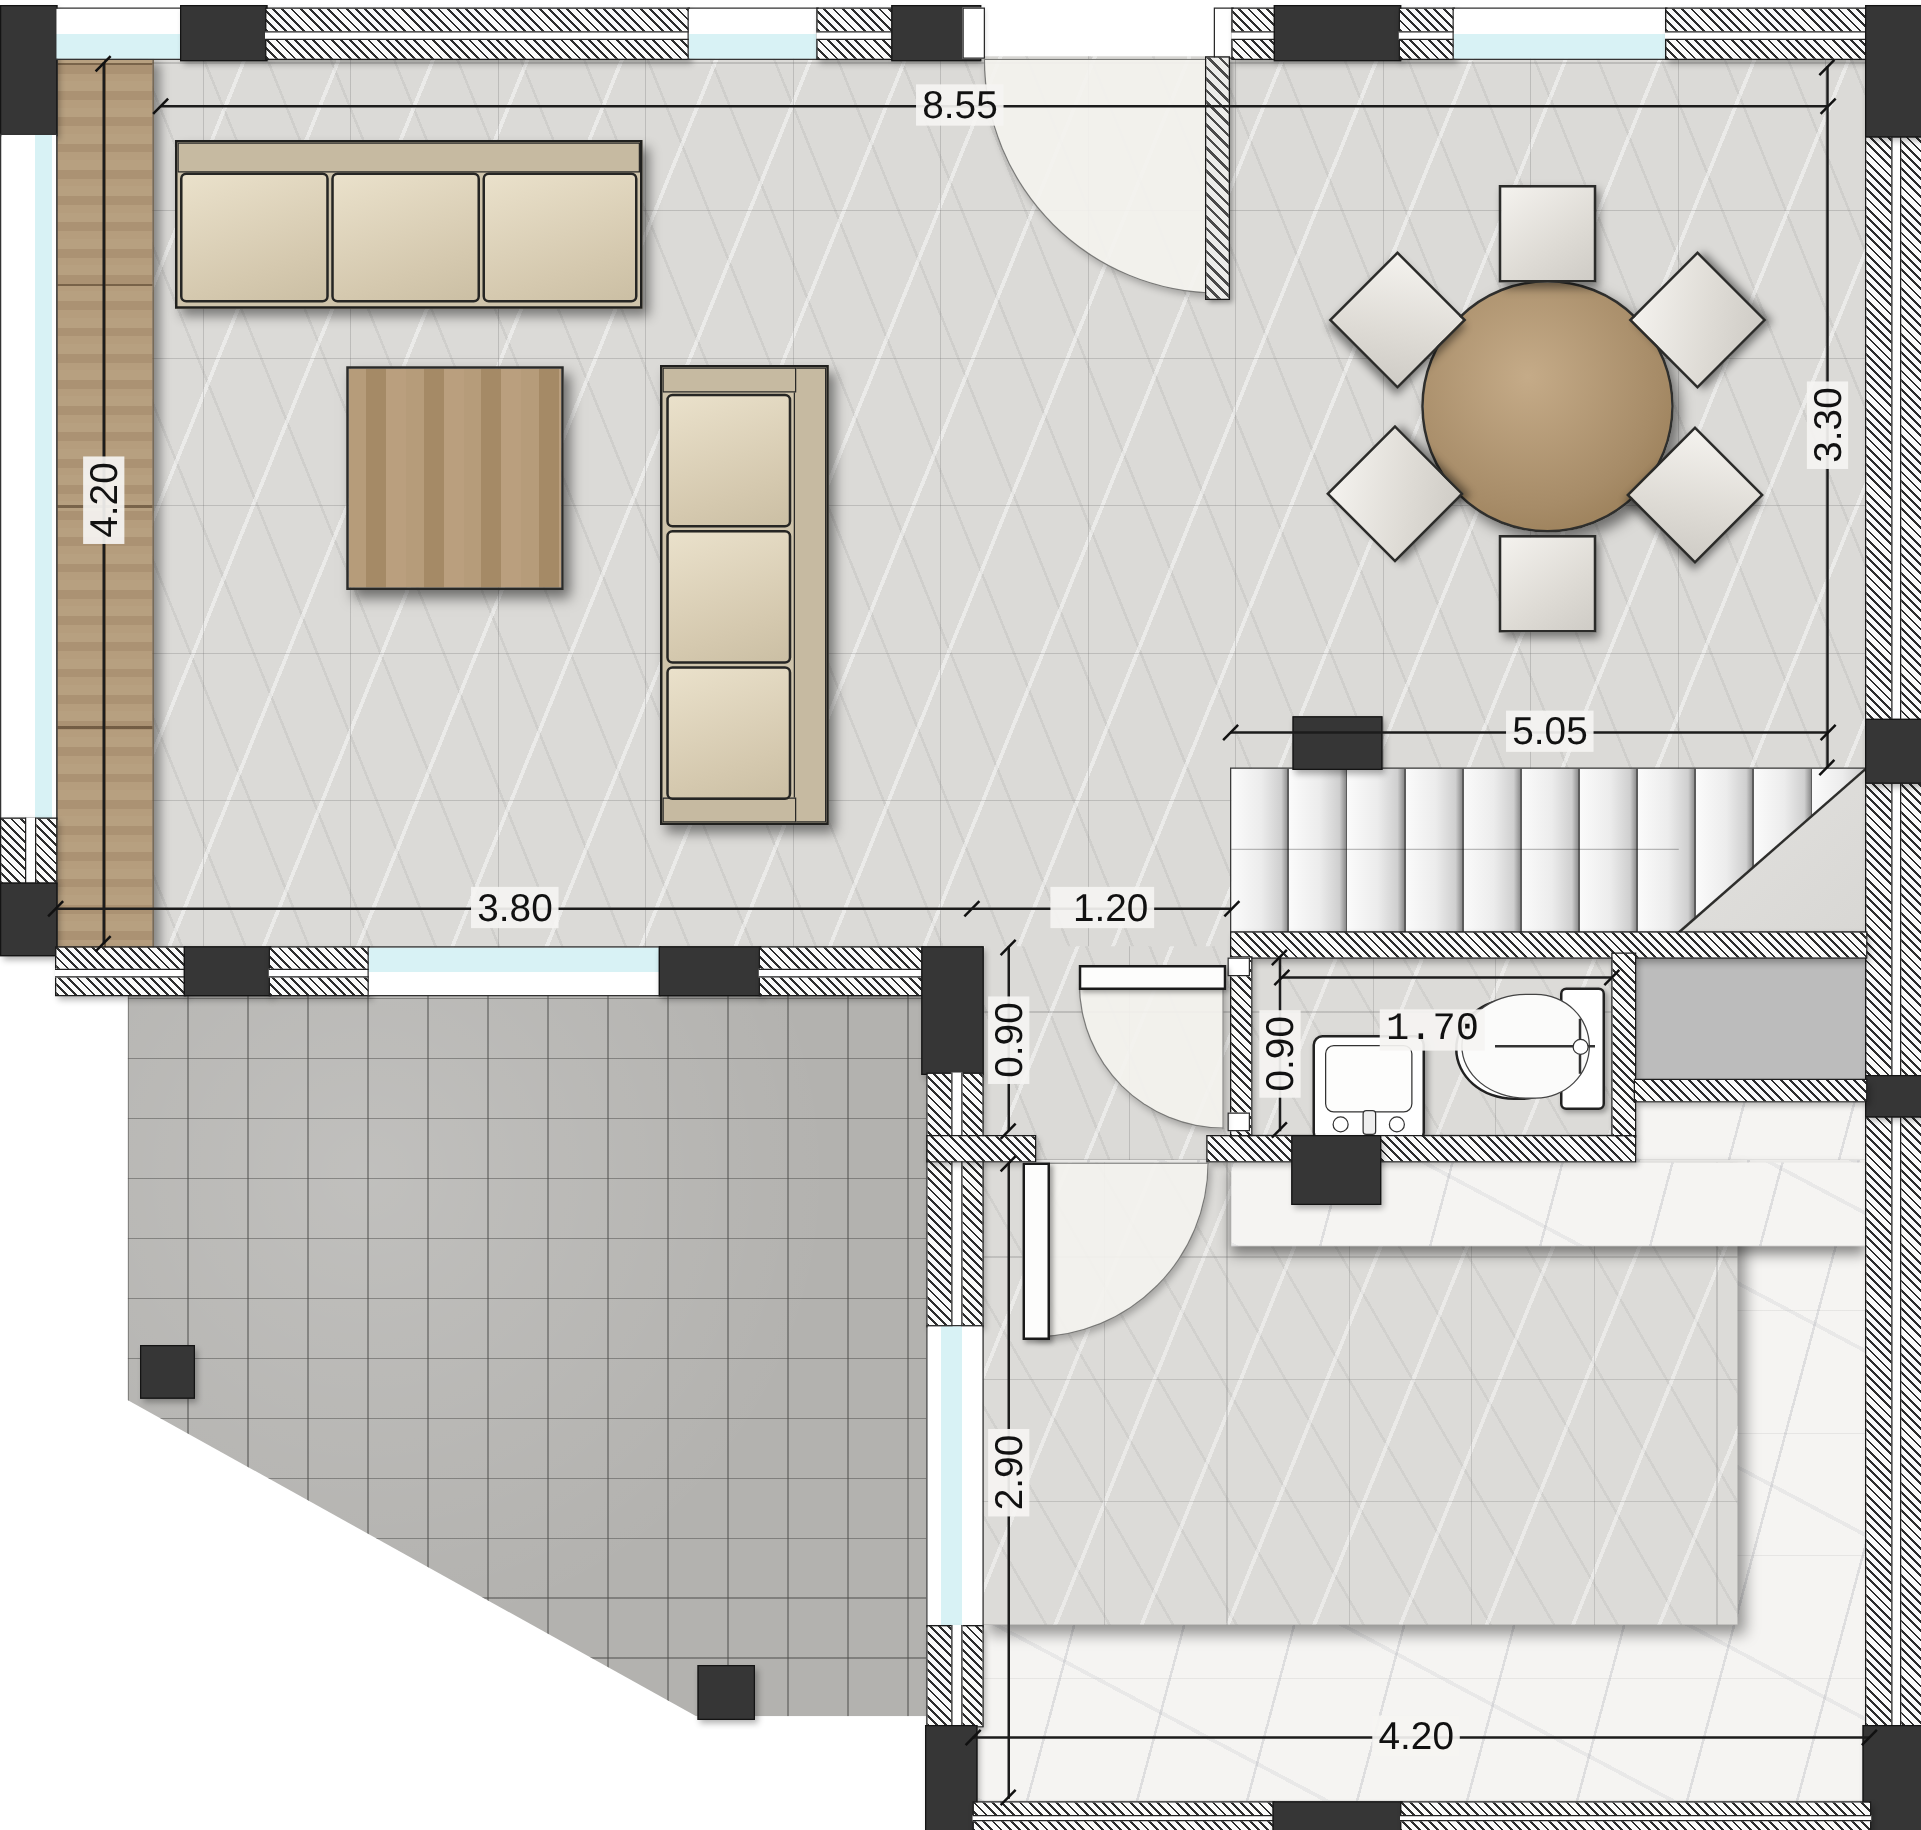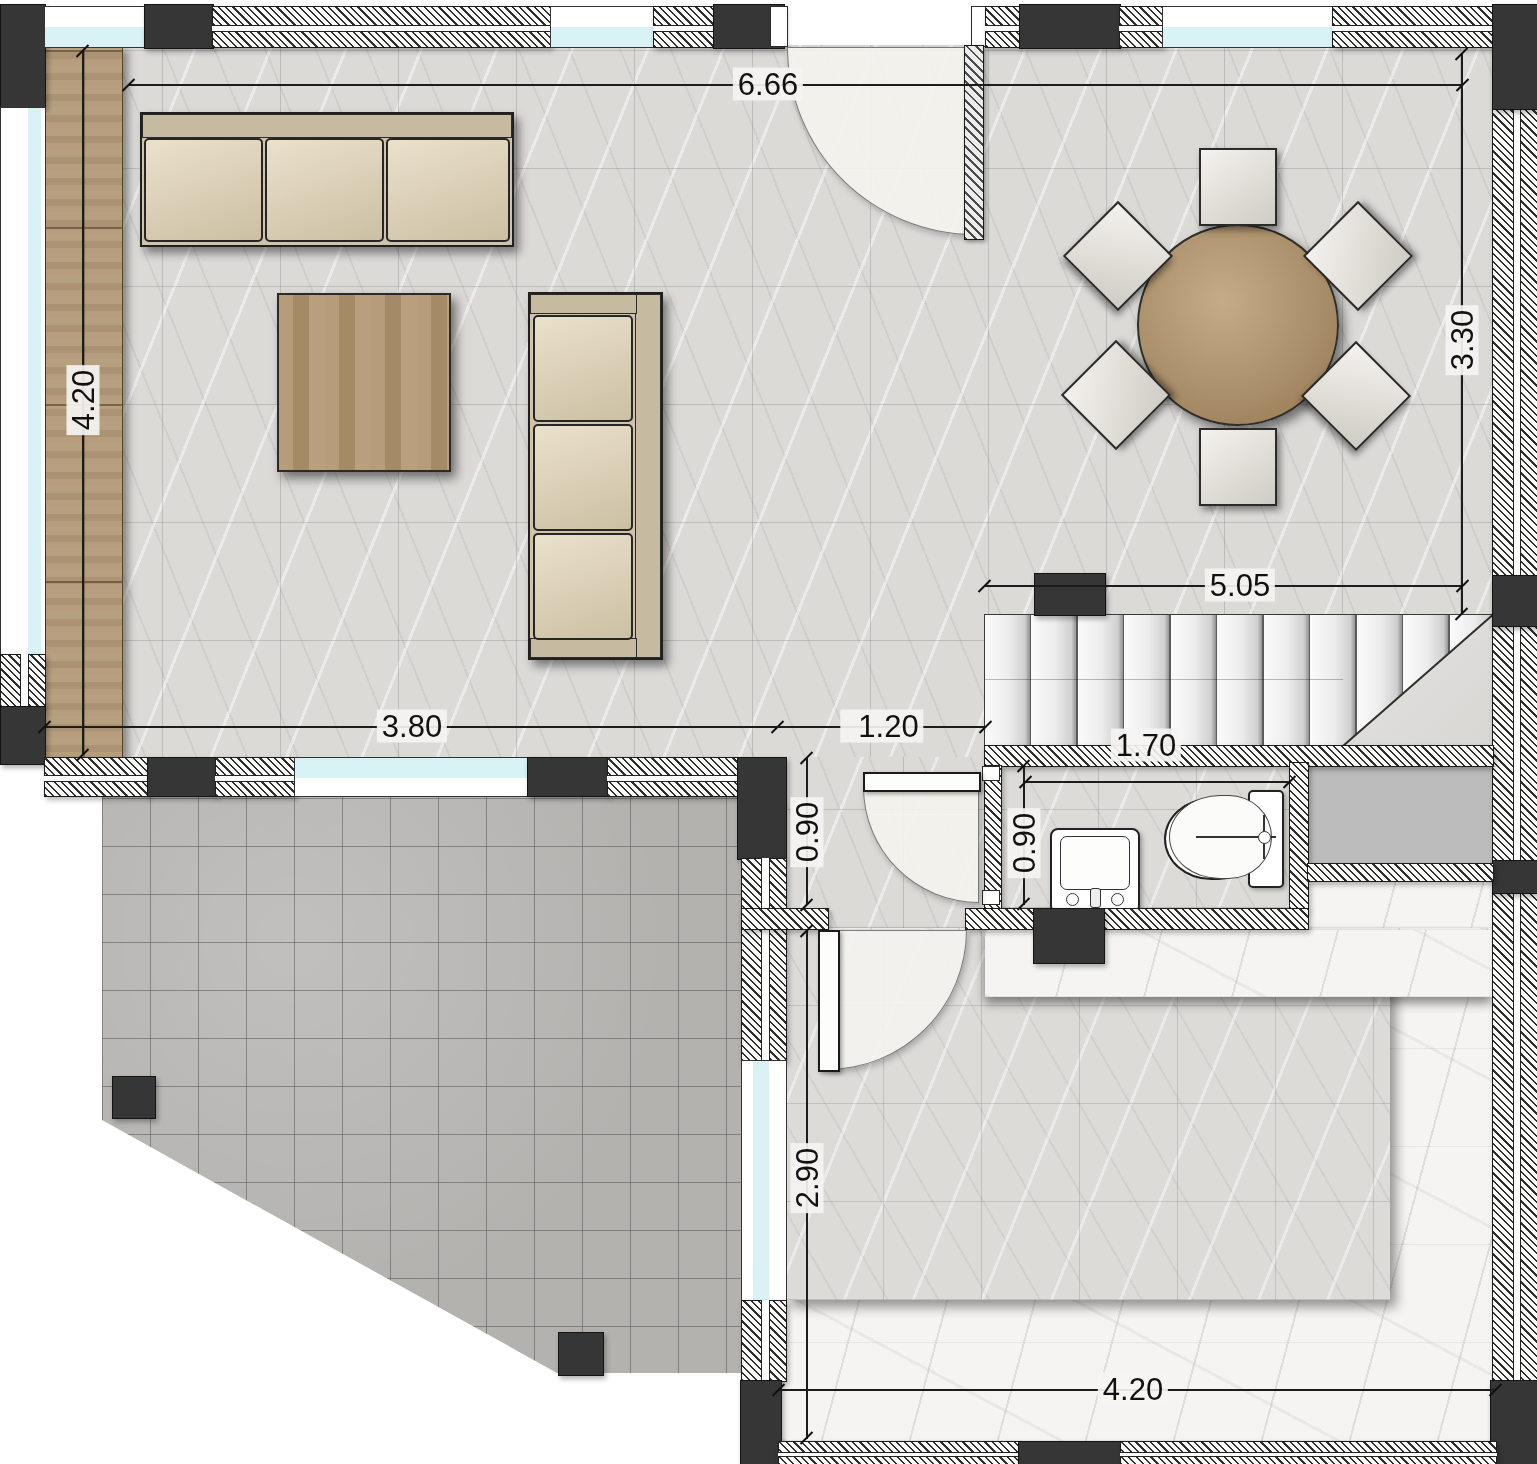--- a/index.html
+++ b/index.html
@@ -216,21 +216,21 @@
 
   <div class="abs arc arc-bl" style="left:863px;top:787px;width:114px;height:114px;"></div>
   <div class="abs leafW" style="left:863px;top:772px;width:114px;height:16px;"></div>
 
   <div class="abs arc arc-br" style="left:827px;top:930px;width:138px;height:138px;"></div>
   <div class="abs leafW" style="left:818px;top:930px;width:18px;height:138px;"></div>
 
   <div class="abs dln" style="left:128px;top:84px;width:1334px;height:2px;"></div>
   <div class="tk" style="left:120px;top:84px;"></div>
     <div class="tk" style="left:1454px;top:84px;"></div>
-  <div class="dlabel" style="left:768px;top:84px;">6.66</div>
+  <div class="dlabel" style="left:768px;top:84px;">8.55</div>
 
   <div class="abs dln" style="left:82px;top:50px;width:2px;height:705px;"></div>
   <div class="tk" style="left:74px;top:50px;"></div>
     <div class="tk" style="left:74px;top:754px;"></div>
   <div class="dlabel vert" style="left:83px;top:400px;">4.20</div>
 
   <div class="abs dln" style="left:1461px;top:53px;width:2px;height:561px;"></div>
   <div class="tk" style="left:1453px;top:53px;"></div>
     <div class="tk" style="left:1453px;top:613px;"></div>
   <div class="dlabel vert" style="left:1462px;top:340px;">3.30</div>
@@ -255,21 +255,21 @@
   <div class="dlabel vert" style="left:807px;top:832px;">0.90</div>
 
   <div class="abs dln" style="left:1023px;top:765px;width:2px;height:140px;"></div>
   <div class="tk" style="left:1015px;top:765px;"></div>
     <div class="tk" style="left:1015px;top:903px;"></div>
   <div class="dlabel vert" style="left:1024px;top:843px;">0.90</div>
 
   <div class="abs dln" style="left:1025px;top:781px;width:264px;height:2px;"></div>
   <div class="tk" style="left:1017px;top:781px;"></div>
     <div class="tk" style="left:1281px;top:781px;"></div>
-  <div class="dlabel" style="left:1146px;top:745px;">1.70</div>
+  <div class="dlabel" style="left:1146px;top:824px;font-family:Liberation Mono, monospace;">1.70</div>
 
   <div class="abs dln" style="left:806px;top:930px;width:2px;height:509px;"></div>
   <div class="tk" style="left:798px;top:930px;"></div>
     <div class="tk" style="left:798px;top:1437px;"></div>
   <div class="dlabel vert" style="left:807px;top:1178px;">2.90</div>
 
   <div class="abs dln" style="left:778px;top:1389px;width:717px;height:2px;"></div>
   <div class="tk" style="left:770px;top:1389px;"></div>
     <div class="tk" style="left:1487px;top:1389px;"></div>
   <div class="dlabel" style="left:1133px;top:1389px;">4.20</div>

